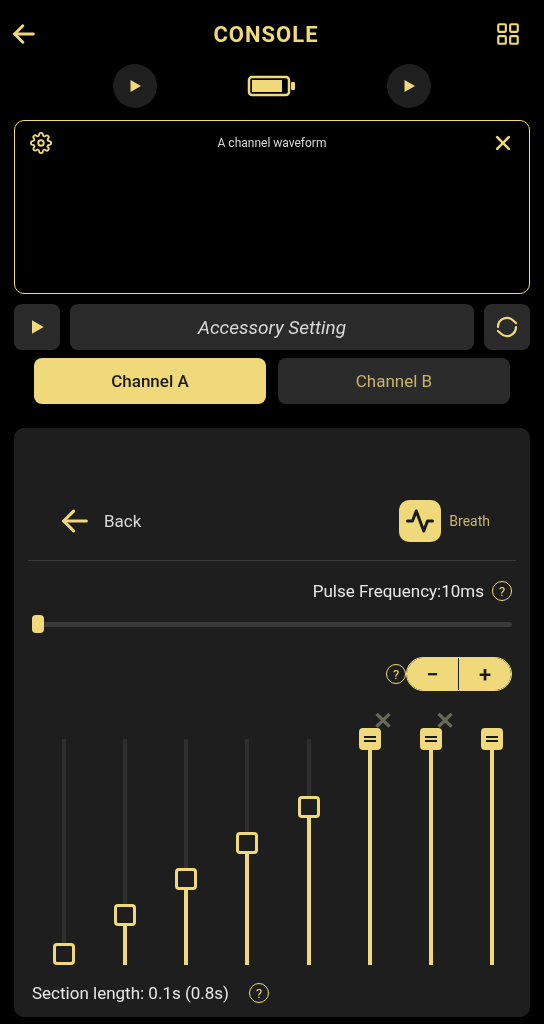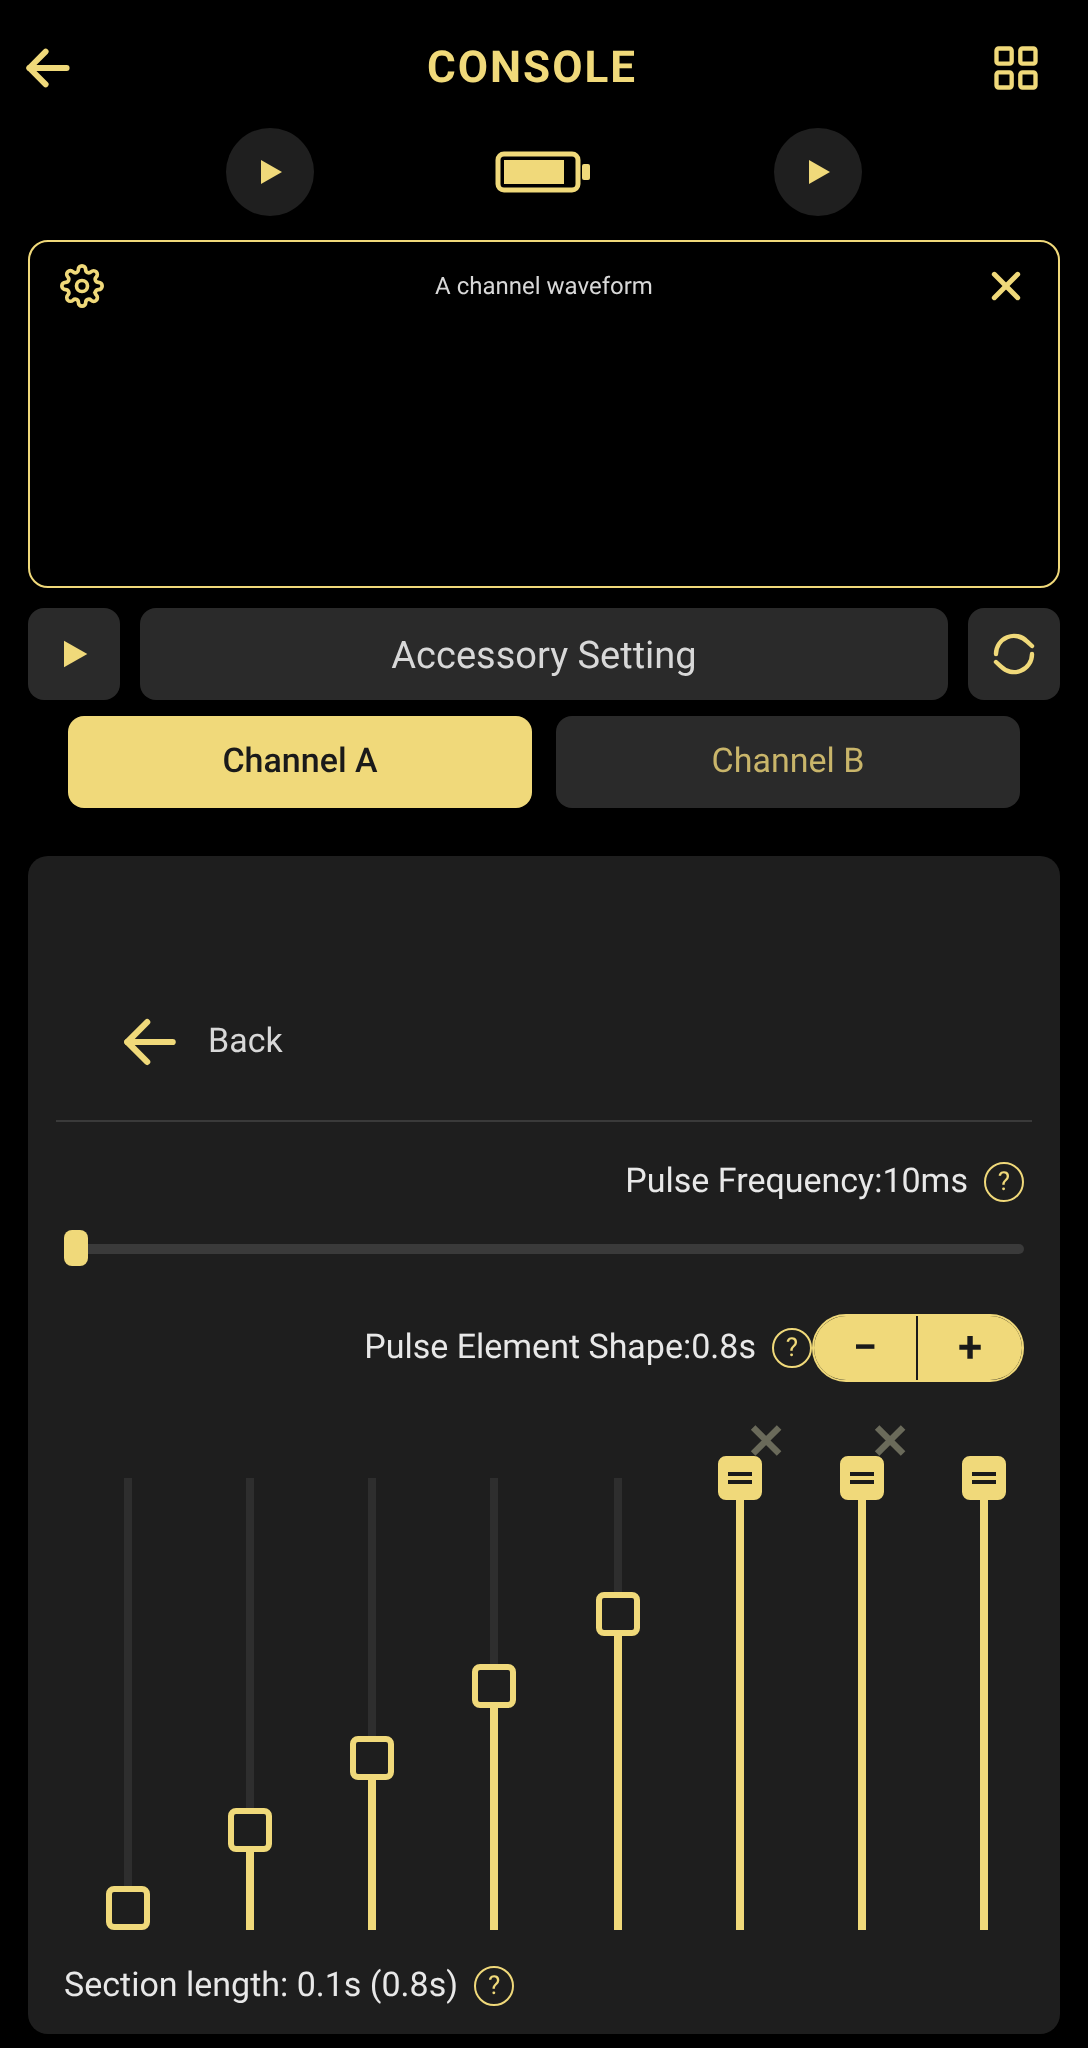--- a/index.html
+++ b/index.html
@@ -75,20 +75,21 @@
     font-size: 12px;
     color: #d8d8d8;
     flex: 1;
     text-align: center;
   }
   .action-row {
     display: flex;
     gap: 10px;
     padding: 10px 14px;
     align-items: center;
+    font-style: italic;
   }
   .action-square {
     width: 46px;
     height: 46px;
     background: #2a2a2a;
     border-radius: 8px;
     display: flex;
     align-items: center;
     justify-content: center;
     cursor: pointer;
@@ -320,21 +321,21 @@
   .vthumb.filled::after {
     content:'';
     width:12px;
     height:2px;
     background:#1a1a1a;
   }
   .section-row {
     padding: 18px 18px 4px 18px;
     display: flex;
     align-items: flex-end;
-    gap: 8px;
+    gap: 20px;
     font-size: 17px;
     color: #e8e8e8;
   }
 </style>
 </head>
 <body>
 
 <div class="header">
   <div class="icon-btn">
     <svg width="28" height="28" viewBox="0 0 24 24" fill="none" stroke="#f0d97a" stroke-width="2.5" stroke-linecap="round" stroke-linejoin="round">
@@ -417,38 +418,45 @@
   <div class="action-trio">
     <div class="trio-item">
       <div class="trio-icon">
         <svg width="34" height="34" viewBox="0 0 24 24" fill="none" stroke="#f0d97a" stroke-width="2.2" stroke-linecap="round" stroke-linejoin="round">
             <line x1="20" y1="12" x2="4" y2="12"></line>
             <polyline points="11 5 4 12 11 19"></polyline>
           </svg>
       </div>
       <div class="trio-label">Back</div>
     </div>
+    <div class="trio-item">
+      <div class="trio-icon center">
+        <svg width="30" height="30" viewBox="0 0 24 24" fill="none" stroke="#1a1a1a" stroke-width="2.4" stroke-linecap="round" stroke-linejoin="round">
+            <polyline points="2 12 6 12 9 4 15 20 18 12 22 12"></polyline>
+          </svg>
+      </div>
+      <div class="trio-label sub">Breath</div>
+    </div>
   </div>
 
   <div class="divider"></div>
 
   <div class="param-row">
     <div class="param-label">
       <span><span>Pulse Frequency:</span><span>10ms</span></span>
       <div class="help-circle">?</div>
     </div>
   </div>
   <div class="freq-slider">
     <div class="freq-track"></div>
     <div class="freq-thumb"></div>
   </div>
 
   <div class="param-row">
     <div class="param-label">
-      <span><span>Pulse Element Shape:</span><span>0.8s</span></span>
       <div class="help-circle">?</div>
     </div>
     <div class="plusminus">
       <div class="pm-btn pm-minus">−</div>
       <div class="pm-btn pm-plus">+</div>
     </div>
   </div>
 
   <div class="shape-area">
     <div class="shape-x-row" id="x-row" style="padding-left: 331px; gap: 22px;">

